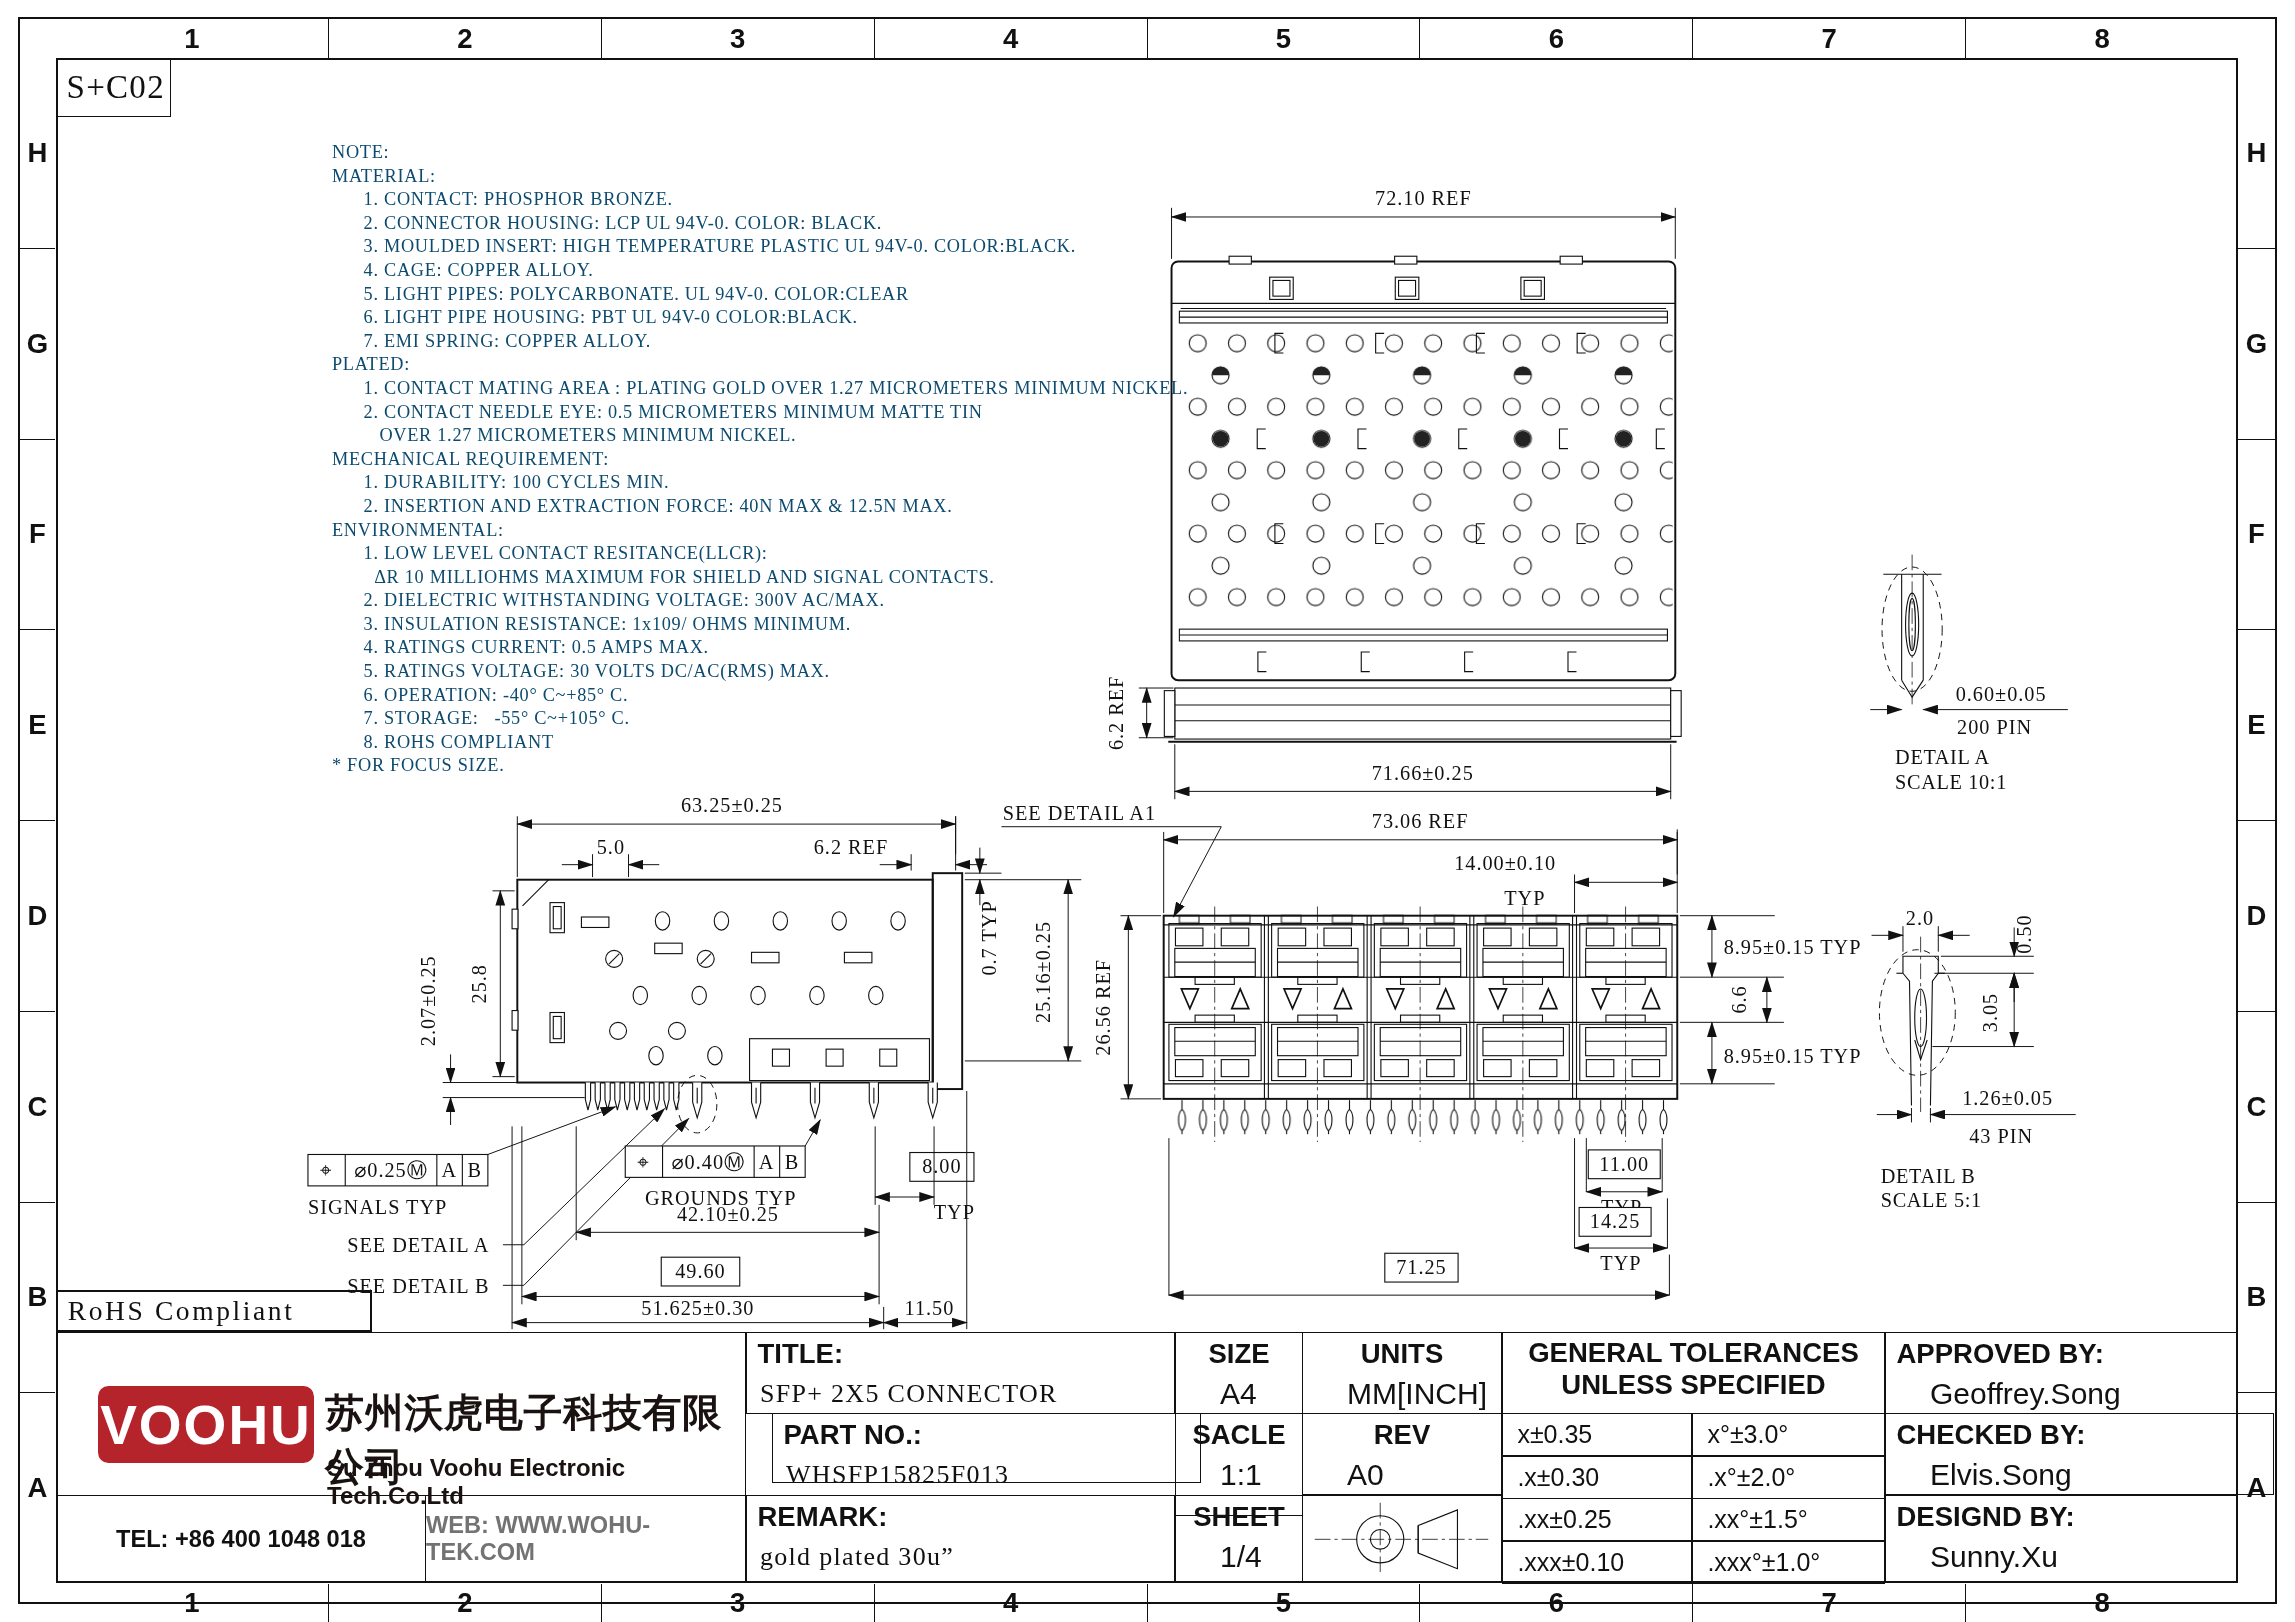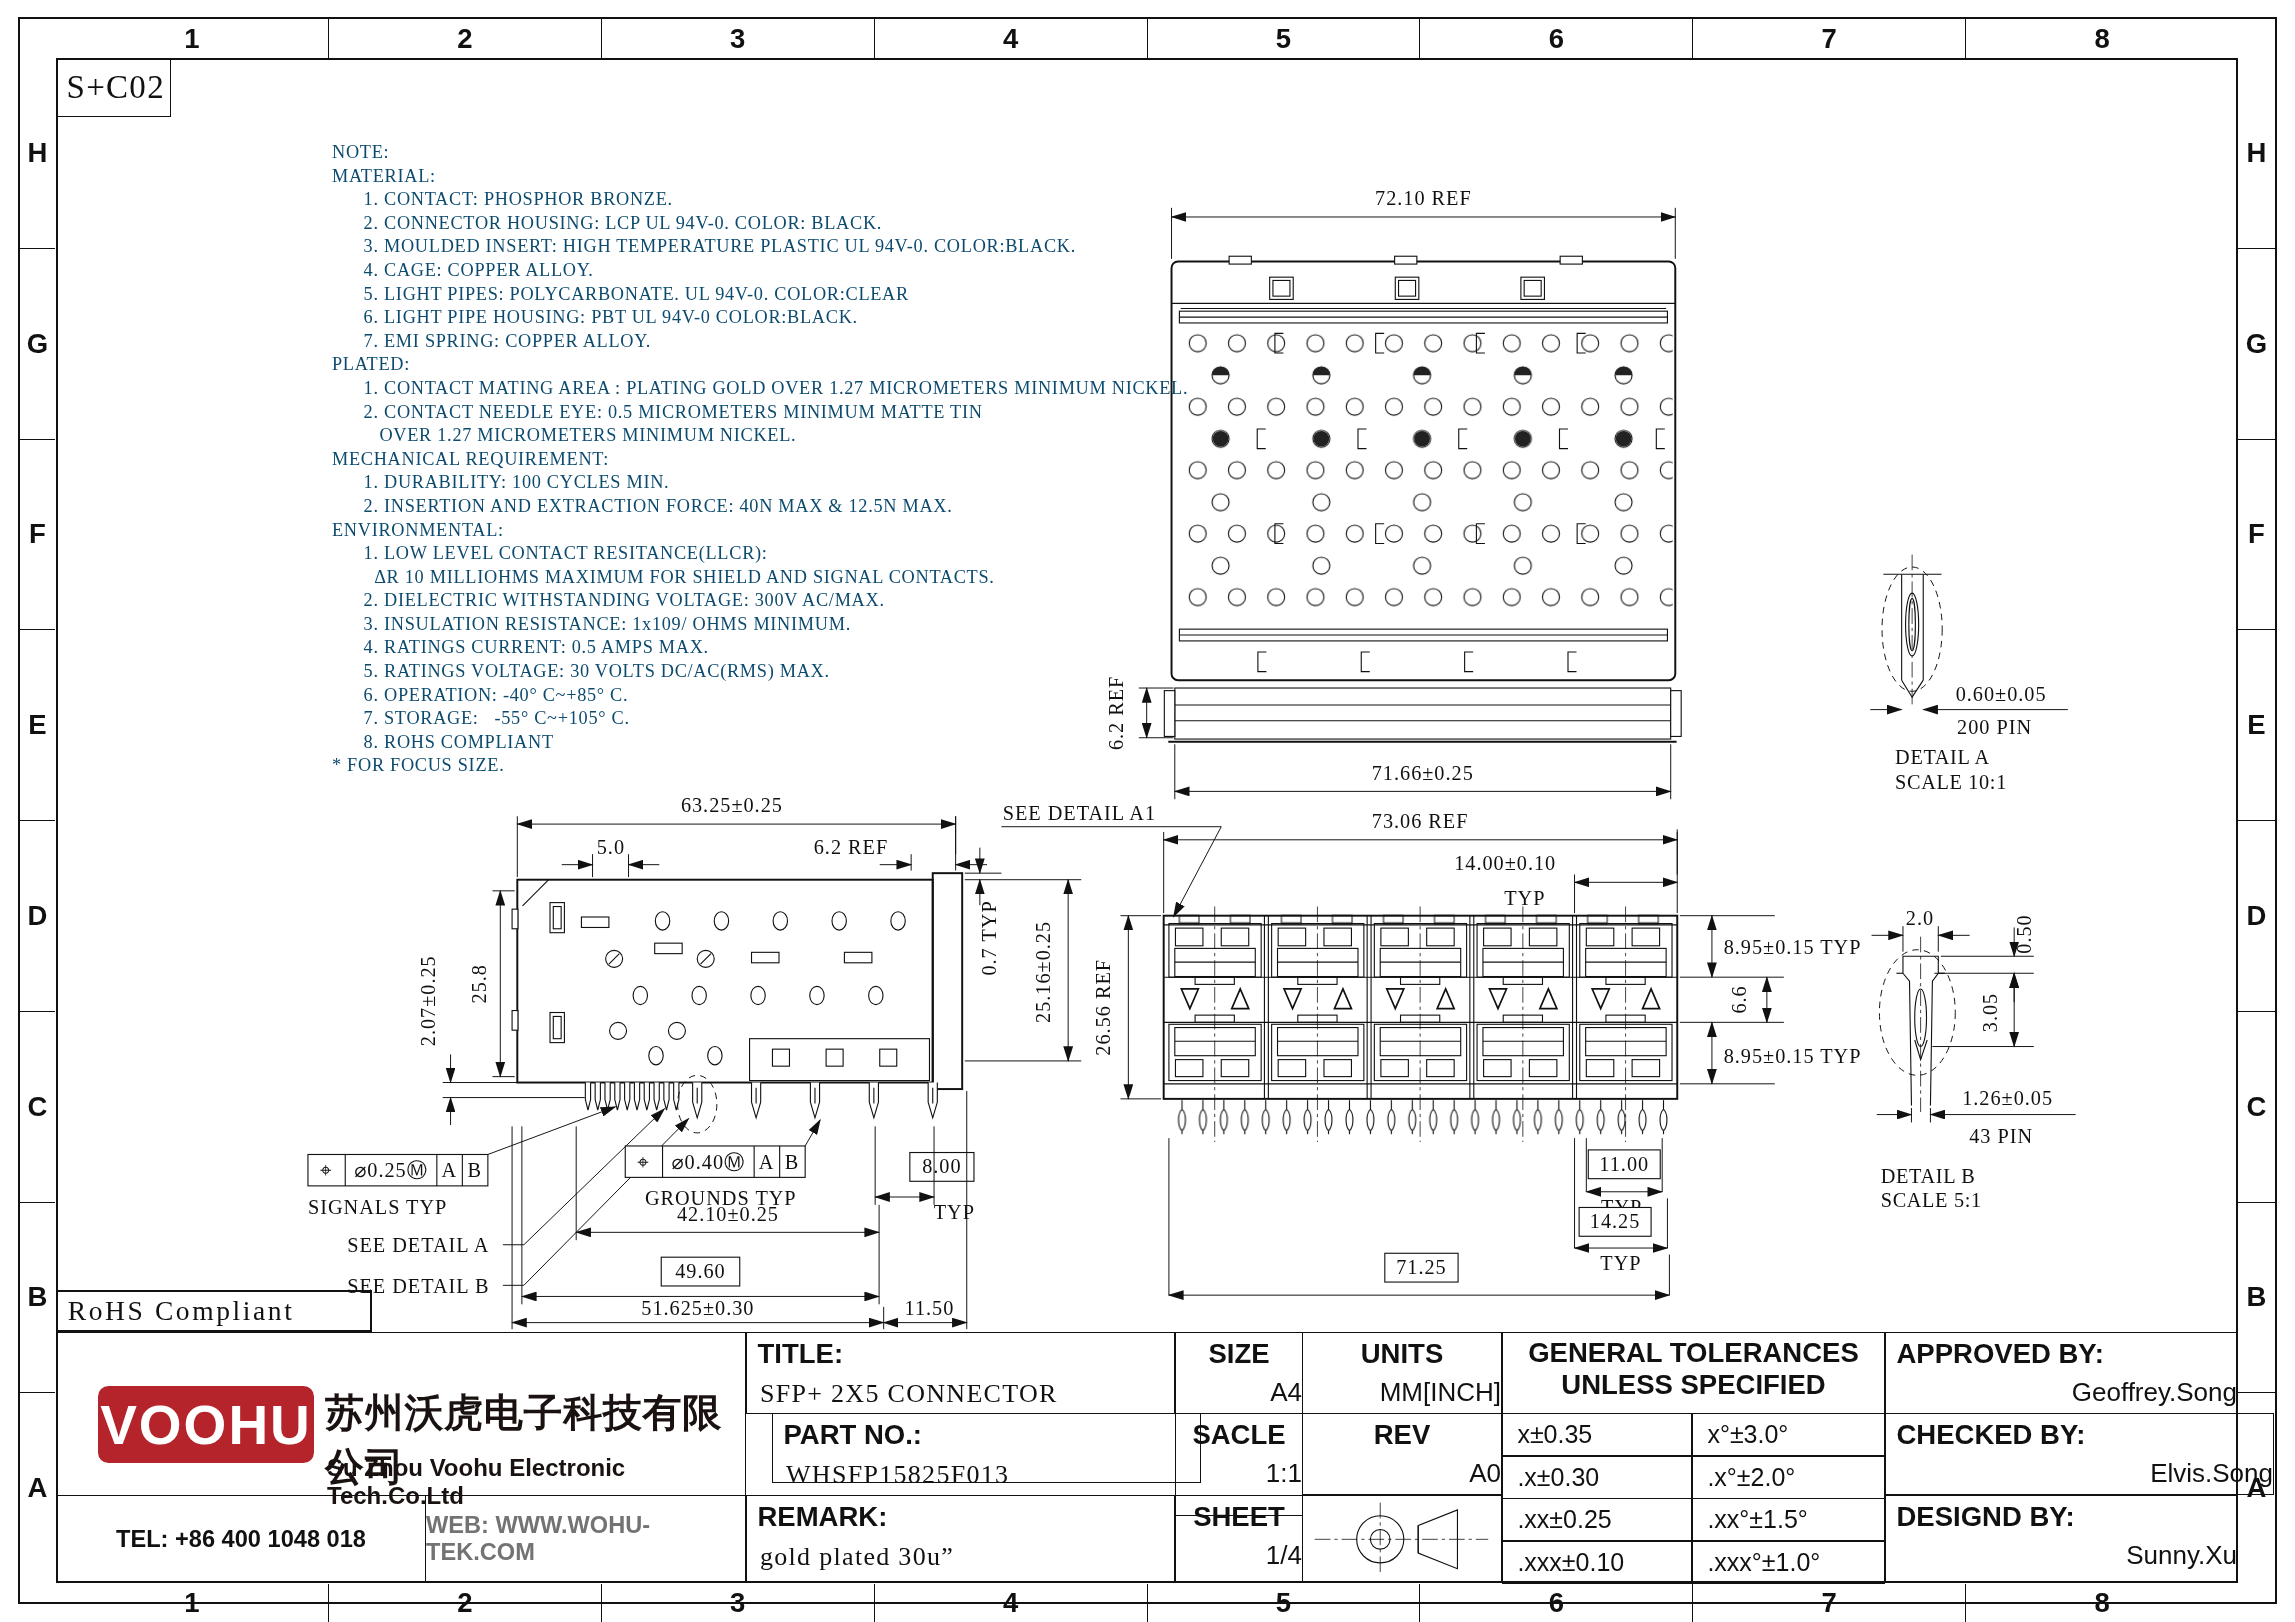--- a/index.html
+++ b/index.html
@@ -27,21 +27,21 @@
               font-family:"Liberation Serif",serif; font-size:33px; display:flex; align-items:center; padding-left:10.5px; letter-spacing:1.3px; }
   .rohs-box { left:56px; top:1290px; width:316px; height:42px; border:2px solid #111; border-left:none;
               font-family:"Liberation Serif",serif; font-size:27.5px; display:flex; align-items:center; padding-left:11.8px; letter-spacing:2.6px; }
   
   .notes { left:332px; top:141px; font-family:"Liberation Serif",serif; font-size:18.3px; line-height:23.6px;
            letter-spacing:0.7px; white-space:pre; color:#0c4a6e; }
   
   .tb-cell { position:absolute; border:1.3px solid #111; }
   .tb-head { font-size:27.5px; font-weight:bold; padding:5.2px 0 0 10.5px; }
   .tb-val-serif { font-family:"Liberation Serif",serif; font-size:26px; letter-spacing:1.3px; padding:9.2px 0 0 13px; }
-  .tb-val-sans  { font-size:26px; text-align:right; padding-top:6.5px; }
+  .tb-val-sans  { font-size:30px; text-align:left; padding-top:6.5px;margin-left:44px; }
   .tb-center { text-align:center; padding-left:0; }
   .tol-cell { position:absolute; border:1.3px solid #111; font-size:25px; display:flex; align-items:center; padding-left:14.4px; }
   .logo-red { position:absolute; left:98px; top:1386px; width:216px; height:77px; background:#b5242b; border-radius:10.5px;
               display:flex; align-items:center; justify-content:center; color:#fff; font-weight:bold;
               font-size:55px; letter-spacing:2px; font-family:"Liberation Sans",sans-serif; }
   .company-zh { position:absolute; left:325px; top:1386px; width:422px; font-weight:bold; font-size:39px; color:#1a1211; letter-spacing:0.7px; }
   .company-en { position:absolute; left:327px; top:1434px; width:422px; font-weight:bold; font-size:24px; color:#1a1211;margin-top:20px; }
   .tel-cell { position:absolute; left:56px; top:1495px; width:370px; height:88px; border:1.3px solid #111;
               display:flex; align-items:center; justify-content:center; font-size:23.6px; font-weight:bold; }
   .web-cell { position:absolute; left:425px; top:1495px; width:321px; height:88px; border:1.3px solid #111;

